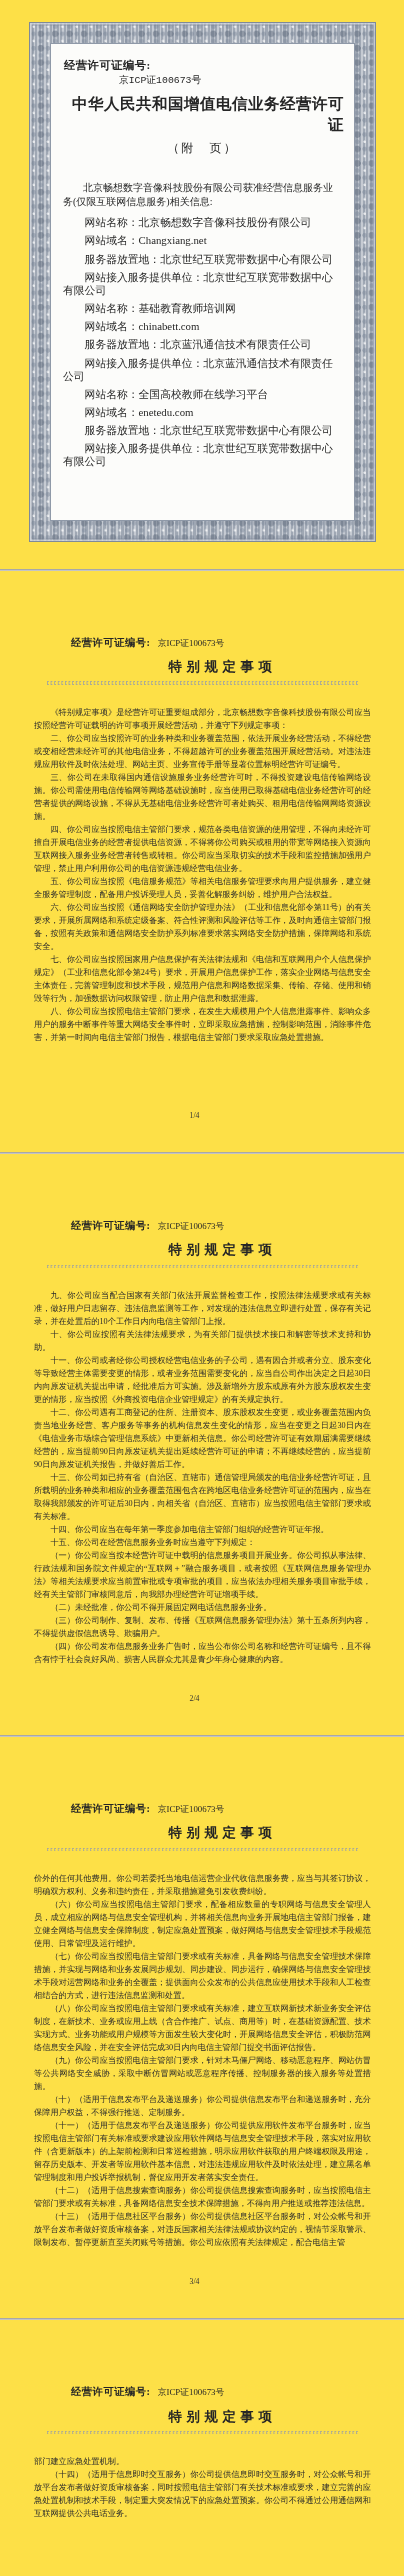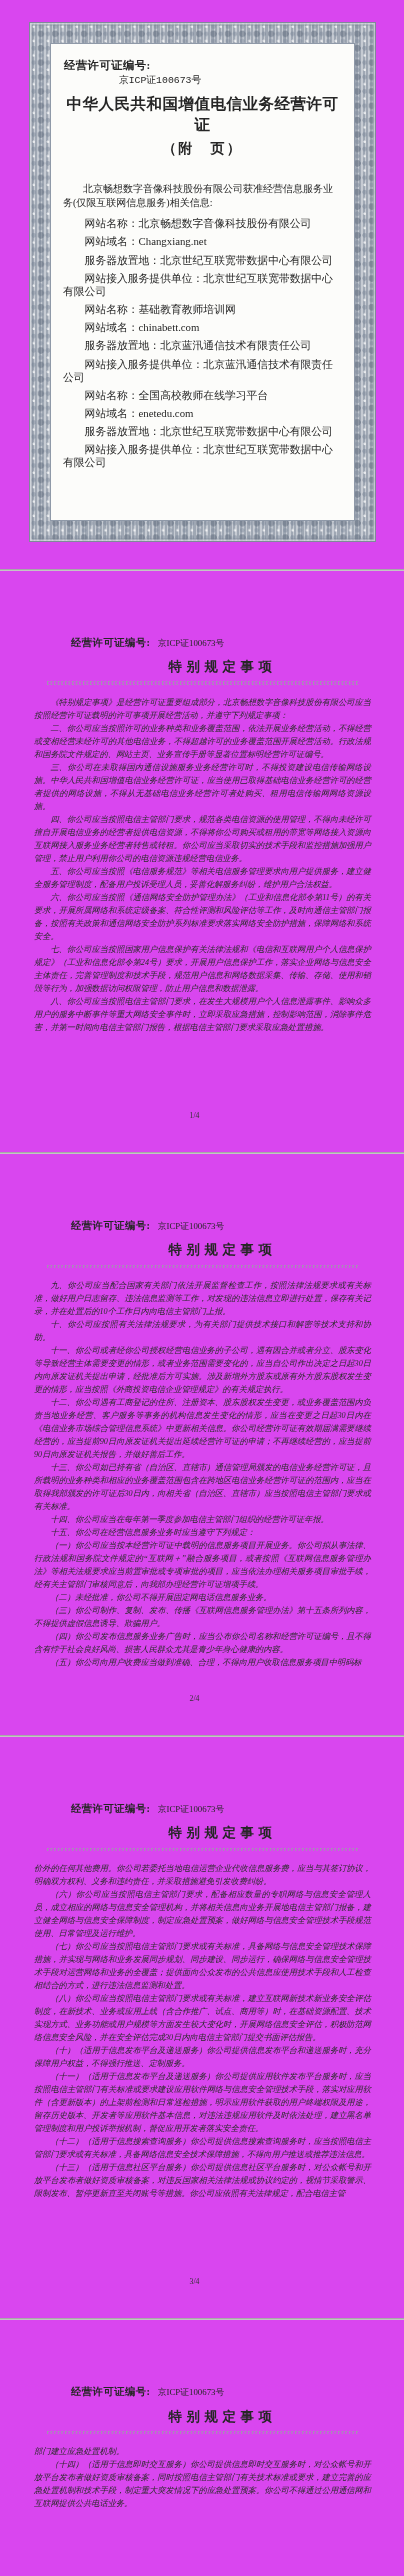--- a/index.html
+++ b/index.html
@@ -4,21 +4,21 @@
 <style>
   html,body{margin:0;padding:0;}
   body{
     width:405px;
     background:#e9e9e9;
     font-family:"Liberation Serif","DejaVu Serif",serif;
     color:#262626;
     -webkit-font-smoothing:antialiased;
   }
   .doc{width:405px;}
-  .page{position:relative;width:405px;background:#d946ef;overflow:hidden;}
+  .page{position:relative;width:405px;background:#fde047;overflow:hidden;}
   .page-sep{height:2.1px;background:linear-gradient(#9a9a9a,#d2d2d2);}
 
   
   #p1{height:569px;}
   .cert-frame{
     position:absolute;left:29px;right:29px;top:22px;bottom:27px;
     background-color:#b3bac4;
     background-image:
       radial-gradient(circle at 3.6px 3.6px, rgba(255,255,255,.75) 1px, transparent 1.5px),
       radial-gradient(circle at 10.8px 10.8px, rgba(90,102,120,.5) 3.1px, transparent 3.6px),
@@ -30,41 +30,41 @@
     box-shadow:inset 0 0 0 1.5px rgba(255,255,255,.5), inset 0 0 0 2.6px rgba(110,122,140,.45);
   }
   .cert-paper{
     position:absolute;inset:19.6px;background:#fcfcfa;
     border:0.5px solid #8f99a8;
     padding:0 10.3px;
     box-sizing:border-box;
   }
   .cert-no-label{margin:14.4px 0 0 3.1px;font-size:11.3px;font-weight:bold;letter-spacing:0.5px;}
   .cert-no-value{margin:1px 0 0 58px;font-size:9.8px;font-family:"Liberation Mono","DejaVu Sans Mono",monospace;}
-  .cert-title{margin:7.2px 0 0;text-align:center;font-size:15.5px;font-weight:bold;letter-spacing:0.5px;}
-  .cert-subtitle{margin:4.1px 0 0;text-align:center;font-size:14px;font-weight:bold;letter-spacing:2.1px;}
+  .cert-title{margin:7.2px 0 0;text-align:right;font-size:15.5px;font-weight:bold;letter-spacing:0.5px;}
+  .cert-subtitle{margin:4.1px 0 0;text-align:center;font-size:12px;font-weight:normal;letter-spacing:2.1px;}
   .cert-intro{margin:24px 2.1px 8.2px;font-size:10px;line-height:13.4px;text-indent:2em;}
   .cert-fields p{margin:0 0 5.2px;padding:0 2.1px;font-size:10.8px;line-height:13px;text-indent:2em;}
 
   
   .special{height:581px;}
   #p5{height:553px;}
   .sp-header{padding:65px 0 0 43px;margin-left:28px;}
   .sp-label{font-size:10.3px;font-weight:bold;letter-spacing:0.5px;}
   .sp-number{font-size:8.8px;margin-left:5.2px;}
   .sp-title{margin:8.2px 0 5.2px;text-align:center;font-size:13.4px;font-weight:bold;letter-spacing:4.6px;padding-left:40px;}
   .zigzag{
     width:311px;height:3.6px;margin:0 auto;
     background-image:
       linear-gradient(135deg,#9aa0a6 1.3px,transparent 1.3px),
       linear-gradient(45deg,#9aa0a6 1.3px,transparent 1.3px);
     background-size:3.6px 3.6px;
     opacity:.85;
   }
-  .sp-body{margin:11px 34px 0;font-style:italic;}
+  .sp-body{margin:21px 34px 0;}
   .para{margin:0;font-size:8.2px;line-height:13px;text-align:justify;text-indent:2em;color:#2b2b2b;}
   .cont{text-indent:0;}
   .page-num{position:absolute;left:0;right:16px;bottom:32px;text-align:center;font-size:7.7px;color:#333;}
 </style>
 </head>
 <body>
 
 <div class="doc">
 
   <div class="page" id="p1">
@@ -99,22 +99,22 @@
   <div class="page special">
     <div class="sp-header">
       <span class="sp-label">经营许可证编号:</span>
       <span class="sp-number">京ICP证100673号</span>
     </div>
     <h2 class="sp-title">特别规定事项</h2>
     <div class="zigzag"></div>
     <div class="sp-body">
 
     <p class="para">《特别规定事项》是经营许可证重要组成部分，北京畅想数字音像科技股份有限公司应当按照经营许可证载明的许可事项开展经营活动，并遵守下列规定事项：</p>
-        <p class="para">二、你公司应当按照许可的业务种类和业务覆盖范围，依法开展业务经营活动，不得经营或变相经营未经许可的其他电信业务，不得超越许可的业务覆盖范围开展经营活动。行政法规和国务院文件规定的、网站主页、业务宣传手册等显著位置标明经营许可证编号。</p>
-        <p class="para">三、你公司在未取得国内通信设施服务业务经营许可时，不得投资建设电信传输网络设施。中华人民共和国增值电信业务经营许可证，应当使用已取得基础电信业务经营许可的经营者提供的网络设施，不得从无基础电信业务经营许可者处购买、租用电信传输网网络资源设施。</p>
+        <p class="para">二、你公司应当按照许可的业务种类和业务覆盖范围，依法开展业务经营活动，不得经营或变相经营未经许可的其他电信业务，不得超越许可的业务覆盖范围开展经营活动。对违法违规应用软件及时依法处理、网站主页、业务宣传手册等显著位置标明经营许可证编号。</p>
+        <p class="para">三、你公司在未取得国内通信设施服务业务经营许可时，不得投资建设电信传输网络设施。你公司需使用电信传输网等网络基础设施时，应当使用已取得基础电信业务经营许可的经营者提供的网络设施，不得从无基础电信业务经营许可者处购买、租用电信传输网网络资源设施。</p>
         <p class="para">四、你公司应当按照电信主管部门要求，规范各类电信资源的使用管理，不得向未经许可擅自开展电信业务的经营者提供电信资源，不得将你公司购买或租用的带宽等网络接入资源向互联网接入服务业务经营者转售或转租。你公司应当采取切实的技术手段和监控措施加强用户管理，禁止用户利用你公司的电信资源违规经营电信业务。</p>
         <p class="para">五、你公司应当按照《电信服务规范》等相关电信服务管理要求向用户提供服务，建立健全服务管理制度，配备用户投诉受理人员，妥善化解服务纠纷，维护用户合法权益。</p>
         <p class="para">六、你公司应当按照《通信网络安全防护管理办法》（工业和信息化部令第11号）的有关要求，开展所属网络和系统定级备案、符合性评测和风险评估等工作，及时向通信主管部门报备，按照有关政策和通信网络安全防护系列标准要求落实网络安全防护措施，保障网络和系统安全。</p>
         <p class="para">七、你公司应当按照国家用户信息保护有关法律法规和《电信和互联网用户个人信息保护规定》（工业和信息化部令第24号）要求，开展用户信息保护工作，落实企业网络与信息安全主体责任，完善管理制度和技术手段，规范用户信息和网络数据采集、传输、存储、使用和销毁等行为，加强数据访问权限管理，防止用户信息和数据泄露。</p>
         <p class="para">八、你公司应当按照电信主管部门要求，在发生大规模用户个人信息泄露事件、影响众多用户的服务中断事件等重大网络安全事件时，立即采取应急措施，控制影响范围，消除事件危害，并第一时间向电信主管部门报告，根据电信主管部门要求采取应急处置措施。</p>
       </div>
     <div class="page-num">1/4</div>
   </div>
 
   <div class="page-sep"></div>
@@ -132,41 +132,41 @@
         <p class="para">十、你公司应按照有关法律法规要求，为有关部门提供技术接口和解密等技术支持和协助。</p>
         <p class="para">十一、你公司或者经你公司授权经营电信业务的子公司，遇有因合并或者分立、股东变化等导致经营主体需要变更的情形，或者业务范围需要变化的，应当自公司作出决定之日起30日内向原发证机关提出申请，经批准后方可实施。涉及新增外方股东或原有外方股东股权发生变更的情形，应当按照《外商投资电信企业管理规定》的有关规定执行。</p>
         <p class="para">十二、你公司遇有工商登记的住所、注册资本、股东股权发生变更，或业务覆盖范围内负责当地业务经营、客户服务等事务的机构信息发生变化的情形，应当在变更之日起30日内在《电信业务市场综合管理信息系统》中更新相关信息。你公司经营许可证有效期届满需要继续经营的，应当提前90日向原发证机关提出延续经营许可证的申请；不再继续经营的，应当提前90日向原发证机关报告，并做好善后工作。</p>
         <p class="para">十三、你公司如已持有省（自治区、直辖市）通信管理局颁发的电信业务经营许可证，且所载明的业务种类和相应的业务覆盖范围包含在跨地区电信业务经营许可证的范围内，应当在取得我部颁发的许可证后30日内，向相关省（自治区、直辖市）应当按照电信主管部门要求或有关标准。</p>
         <p class="para">十四、你公司应当在每年第一季度参加电信主管部门组织的经营许可证年报。</p>
         <p class="para">十五、你公司在经营信息服务业务时应当遵守下列规定：</p>
         <p class="para">（一）你公司应当按本经营许可证中载明的信息服务项目开展业务。你公司拟从事法律、行政法规和国务院文件规定的“互联网＋”融合服务项目，或者按照《互联网信息服务管理办法》等相关法规要求应当前置审批或专项审批的项目，应当依法办理相关服务项目审批手续，经有关主管部门审核同意后，向我部办理经营许可证增项手续。</p>
         <p class="para">（二）未经批准，你公司不得开展固定网电话信息服务业务。</p>
         <p class="para">（三）你公司制作、复制、发布、传播《互联网信息服务管理办法》第十五条所列内容，不得提供虚假信息诱导、欺骗用户。</p>
         <p class="para">（四）你公司发布信息服务业务广告时，应当公布你公司名称和经营许可证编号，且不得含有悖于社会良好风尚、损害人民群众尤其是青少年身心健康的内容。</p>
-        <p class="para">（五）你公司向用户收费应当做到准确、合理，不得向用户收取信息服务项目中明码标</p>
       </div>
     <div class="page-num">2/4</div>
   </div>
 
   <div class="page-sep"></div>
 
   <div class="page special">
     <div class="sp-header">
       <span class="sp-label">经营许可证编号:</span>
       <span class="sp-number">京ICP证100673号</span>
     </div>
     <h2 class="sp-title">特别规定事项</h2>
     <div class="zigzag"></div>
     <div class="sp-body">
       <p class="para cont">价外的任何其他费用。你公司若委托当地电信运营企业代收信息服务费，应当与其签订协议，明确双方权利、义务和违约责任，并采取措施避免引发收费纠纷。</p>
       <div>
 
       <p class="para">（六）你公司应当按照电信主管部门要求，配备相应数量的专职网络与信息安全管理人员，成立相应的网络与信息安全管理机构，并将相关信息向业务开展地电信主管部门报备，建立健全网络与信息安全保障制度，制定应急处置预案，做好网络与信息安全管理技术手段规范使用、日常管理及运行维护。</p>
           <p class="para">（七）你公司应当按照电信主管部门要求或有关标准，具备网络与信息安全管理技术保障措施，并实现与网络和业务发展同步规划、同步建设、同步运行，确保网络与信息安全管理技术手段对运营网络和业务的全覆盖；提供面向公众发布的公共信息应使用技术手段和人工检查相结合的方式，进行违法信息监测和处置。</p>
           <p class="para">（八）你公司应当按照电信主管部门要求或有关标准，建立互联网新技术新业务安全评估制度，在新技术、业务或应用上线（含合作推广、试点、商用等）时，在基础资源配置、技术实现方式、业务功能或用户规模等方面发生较大变化时，开展网络信息安全评估，积极防范网络信息安全风险，并在安全评估完成30日内向电信主管部门提交书面评估报告。</p>
+          <p class="para">（九）你公司应当按照电信主管部门要求，针对木马僵尸网络、移动恶意程序、网站仿冒等公共网络安全威胁，采取中断仿冒网站或恶意程序传播、控制服务器的接入服务等处置措施。</p>
           <p class="para">（十）（适用于信息发布平台及递送服务）你公司提供信息发布平台和递送服务时，充分保障用户权益，不得强行推送、定制服务。</p>
           <p class="para">（十一）（适用于信息发布平台及递送服务）你公司提供应用软件发布平台服务时，应当按照电信主管部门有关标准或要求建设应用软件网络与信息安全管理技术手段，落实对应用软件（含更新版本）的上架前检测和日常巡检措施，明示应用软件获取的用户终端权限及用途，留存历史版本、开发者等应用软件基本信息，对违法违规应用软件及时依法处理，建立黑名单管理制度和用户投诉举报机制，督促应用开发者落实安全责任。</p>
           <p class="para">（十二）（适用于信息搜索查询服务）你公司提供信息搜索查询服务时，应当按照电信主管部门要求或有关标准，具备网络信息安全技术保障措施，不得向用户推送或推荐违法信息。</p>
           <p class="para">（十三）（适用于信息社区平台服务）你公司提供信息社区平台服务时，对公众帐号和开放平台发布者做好资质审核备案，对违反国家相关法律法规或协议约定的，视情节采取警示、限制发布、暂停更新直至关闭账号等措施。你公司应依照有关法律规定，配合电信主管</p>
         </div>
     </div>
     <div class="page-num">3/4</div>
   </div>
 
   <div class="page-sep"></div>

